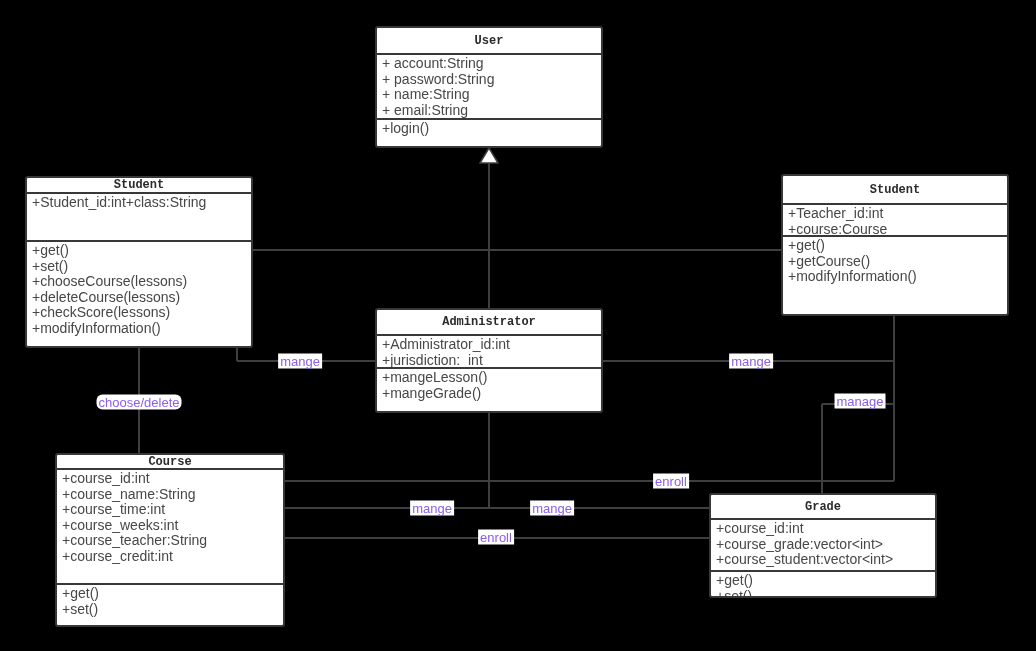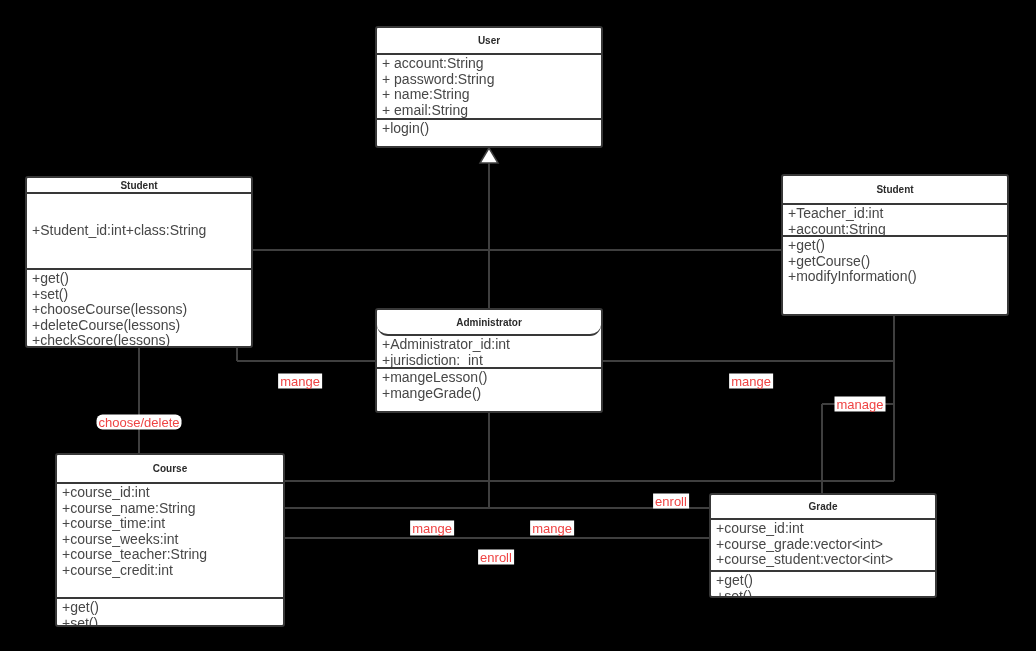--- a/index.html
+++ b/index.html
@@ -18,26 +18,27 @@
     box-sizing: border-box;
     background: #ffffff;
     border: 2px solid #383838;
     border-radius: 3px;
     color: #474747;
     overflow: hidden;
   }
   .uml-title {
     box-sizing: border-box;
     border-bottom: 2px solid #383838;
-    font-size: 10px;
+    font-size: 12px;
     font-weight: bold;
     color: #2b2b2b;
     display: flex;
     align-items: center;
     justify-content: center;
+    font-family: Liberation Mono, monospace;
   }
   .uml-attrs {
     box-sizing: border-box;
     border-bottom: 2px solid #383838;
     padding: 1px 3px 0 5px;
     overflow: hidden;
   }
   .uml-methods {
     box-sizing: border-box;
     padding: 1px 0 0 5px;
@@ -49,53 +50,52 @@
     white-space: pre;
   }
 
   
   #box-user    { left: 375px; top:  26px; width: 228px; height: 122px; }
   #box-user    .uml-title { height: 27px; }
   #box-user    .uml-attrs { height: 65px; }
 
   #box-student { left:  25px; top: 176px; width: 228px; height: 172px; }
   #box-student .uml-title { height: 16px; }
-  #box-student .uml-attrs { height: 48px; margin-top: 28px; }
+  #box-student .uml-attrs { height: 48px; }
 
   #box-teacher { left: 781px; top: 174px; width: 228px; height: 142px; }
   #box-teacher .uml-title { height: 29px; }
   #box-teacher .uml-attrs { height: 32px; }
 
   #box-admin   { left: 375px; top: 308px; width: 228px; height: 105px; }
-  #box-admin   .uml-title { height: 26px; border-radius: 11px; }
+  #box-admin   .uml-title { height: 26px; }
   #box-admin   .uml-attrs { height: 33px; }
 
   #box-course  { left:  55px; top: 453px; width: 230px; height: 174px; }
-  #box-course  .uml-title { height: 29px; }
+  #box-course  .uml-title { height: 15px; }
   #box-course  .uml-attrs { height: 115px; }
 
   #box-grade   { left: 709px; top: 493px; width: 228px; height: 105px; }
   #box-grade   .uml-title { height: 25px; }
   #box-grade   .uml-attrs { height: 52px; }
 
   .edge-label {
     position: absolute;
     transform: translate(-50%, -50%);
     background: #ffffff;
-    color: #ef4444;
+    color: #8b5cf6;
     font-size: 13px;
     line-height: 15px;
     padding: 0 2px;
     white-space: pre;
-    margin-top: 20px;
   }
   #lbl-student-admin  { left: 300px; top: 361px; }
   #lbl-admin-teacher  { left: 751px; top: 361px; }
   #lbl-choose-delete  { left: 139px; top: 402px; border-radius: 6px; }
-  #lbl-manage         { left: 860px; top: 384px; }
+  #lbl-manage         { left: 860px; top: 401px; }
   #lbl-enroll-top     { left: 671px; top: 481px; }
   #lbl-mange-course   { left: 432px; top: 508px; }
   #lbl-mange-grade    { left: 552px; top: 508px; }
   #lbl-enroll-bottom  { left: 496px; top: 537px; }
 </style>
 </head>
 <body>
 
 <div id="canvas">
 
@@ -143,21 +143,21 @@
         <div class="member">+deleteCourse(lessons)</div>
         <div class="member">+checkScore(lessons)</div>
         <div class="member">+modifyInformation()</div>
       </div>
   </div>
 
   <div class="uml-class" id="box-teacher">
     <div class="uml-title">Student</div>
     <div class="uml-attrs">
         <div class="member">+Teacher_id:int</div>
-        <div class="member">+account:String</div>
+        <div class="member">+course:Course</div>
       </div>
     <div class="uml-methods">
         <div class="member">+get()</div>
         <div class="member">+getCourse()</div>
         <div class="member">+modifyInformation()</div>
       </div>
   </div>
 
   <div class="uml-class" id="box-admin">
     <div class="uml-title">Administrator</div>

